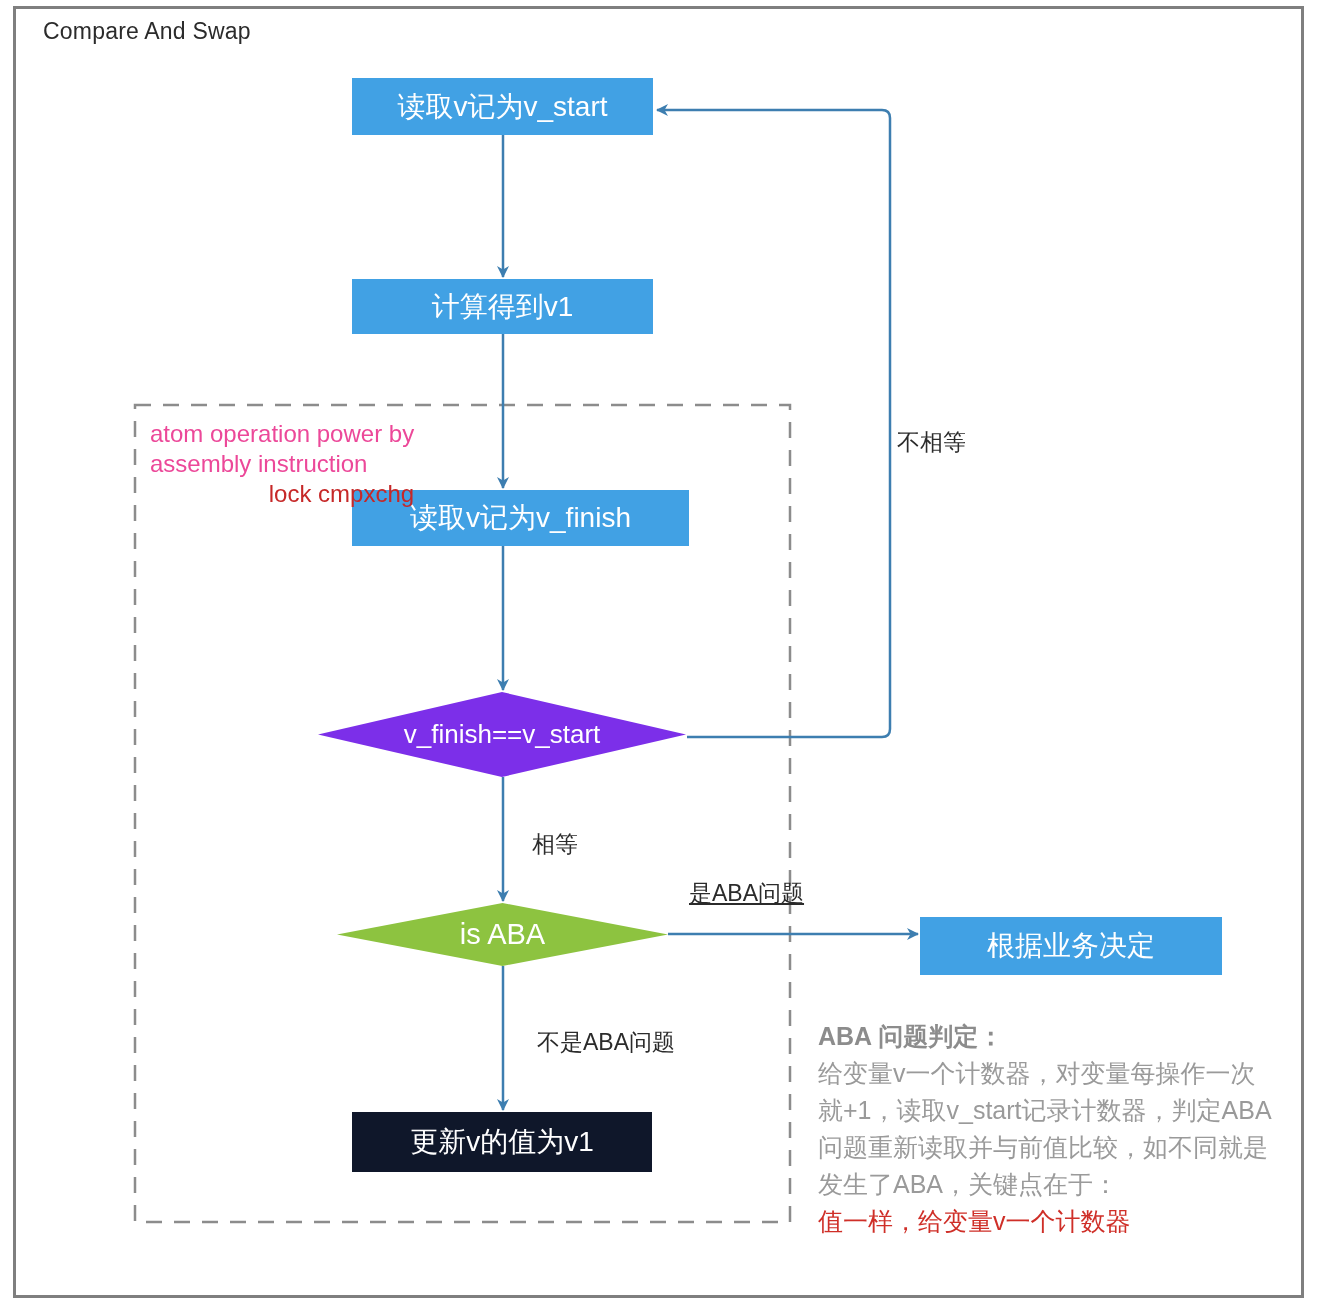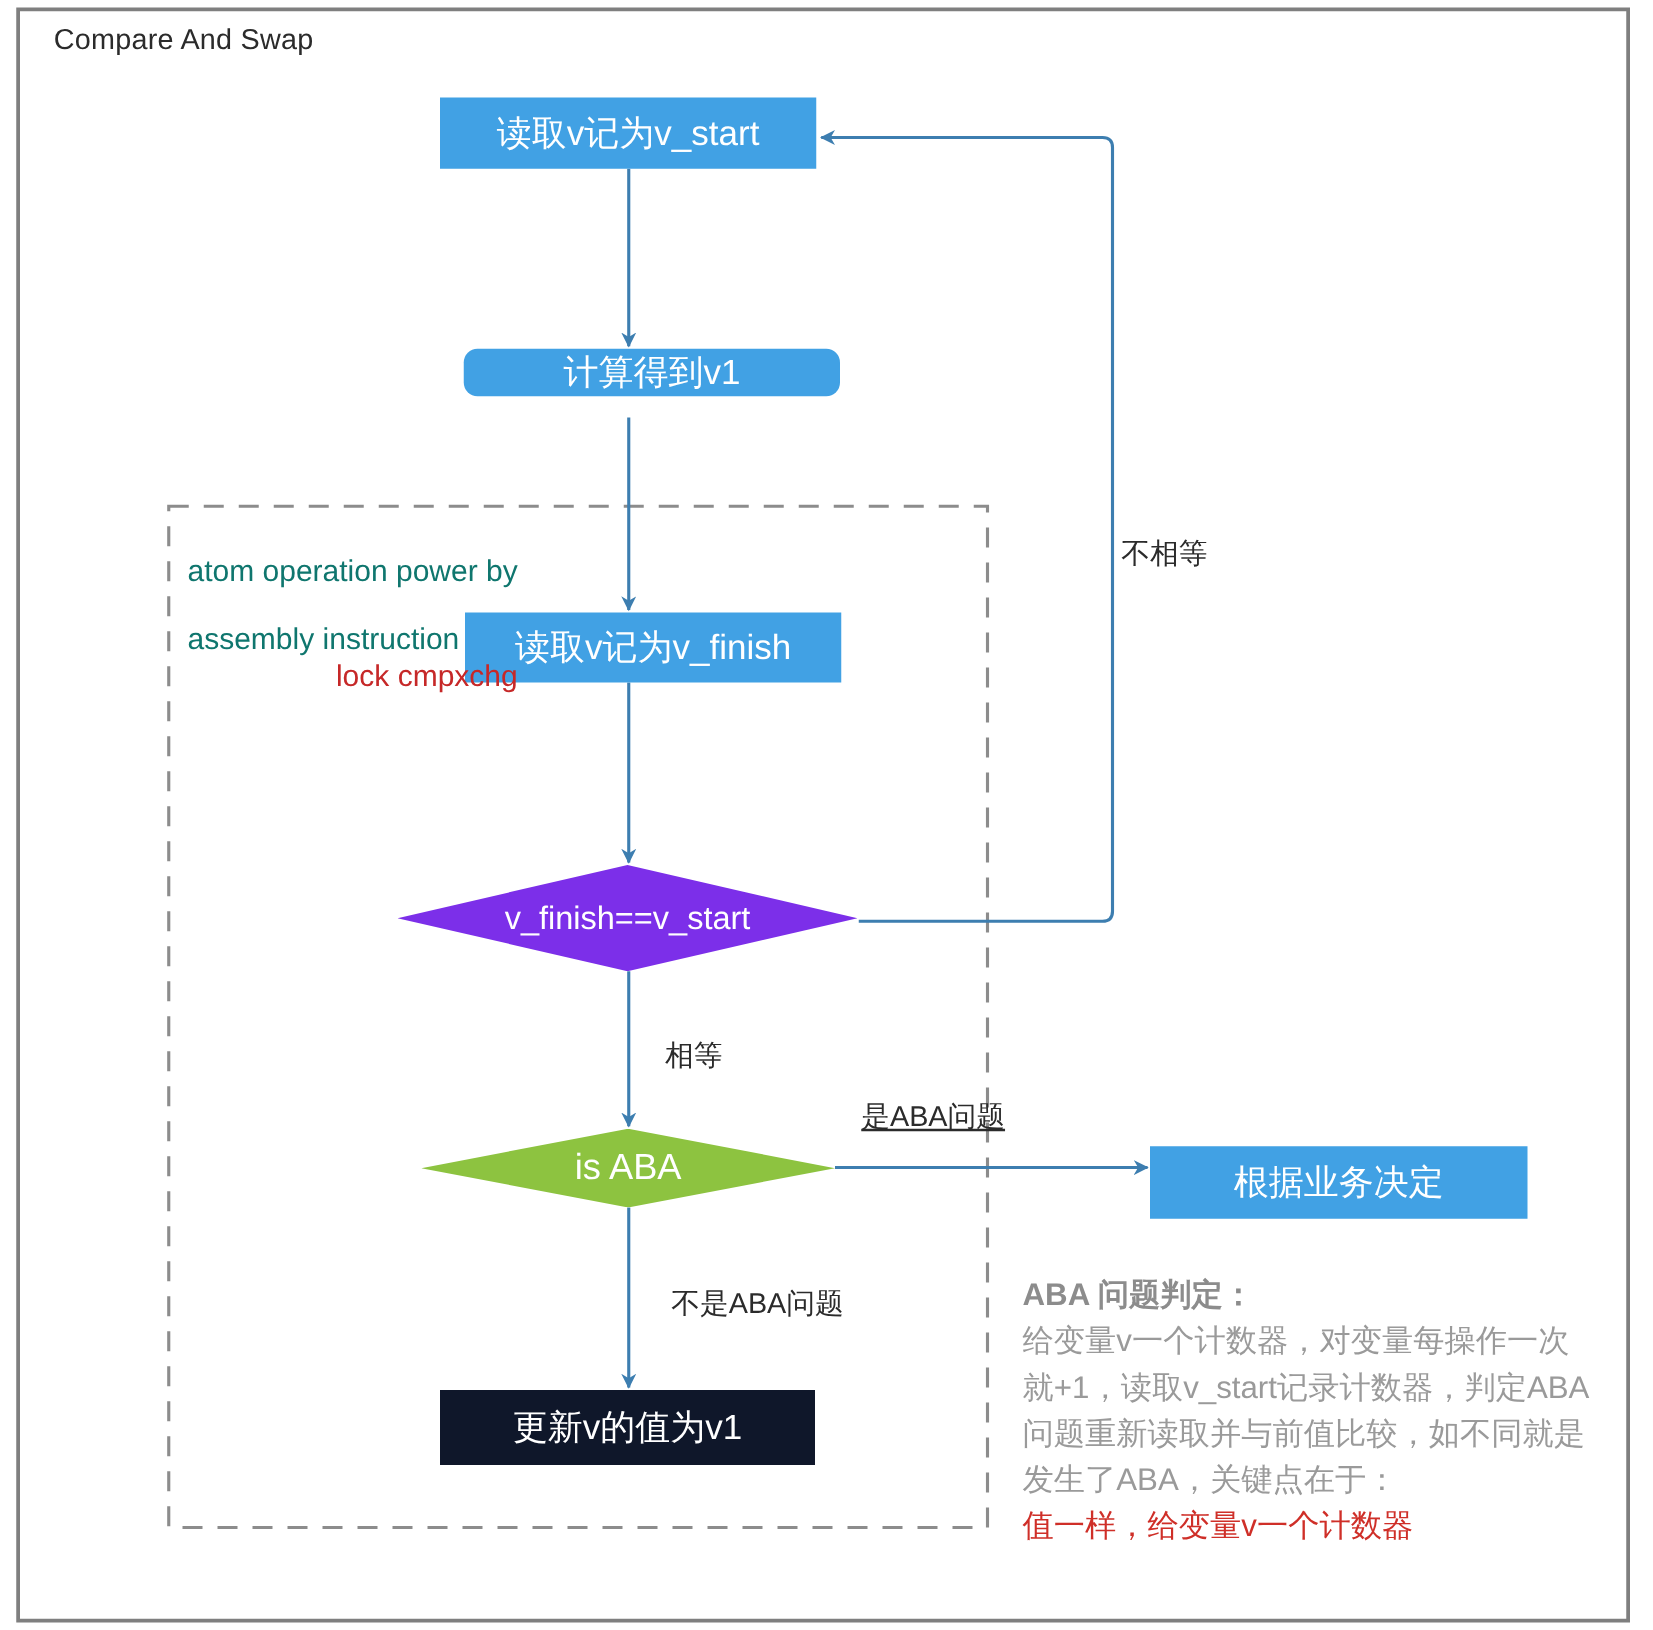--- a/index.html
+++ b/index.html
@@ -34,22 +34,22 @@
     position: absolute;
     z-index: 2;
     display: flex;
     align-items: center;
     justify-content: center;
     color: #ffffff;
     text-align: right;
   }
   .rect-node { font-size: 28px; }
   #n-read-start  { left: 352px; top: 78px;  width: 301px; height: 57px; }
-  #n-compute     { left: 371px; top: 279px; width: 301px; height: 38px; border-radius: 11px; }
-  #n-read-finish { left: 372px; top: 490px; width: 301px; height: 56px; }
+  #n-compute     { left: 352px; top: 279px; width: 301px; height: 55px; }
+  #n-read-finish { left: 352px; top: 490px; width: 337px; height: 56px; }
   #n-decide      { left: 920px; top: 904px; width: 302px; height: 58px; margin-top: 13px; }
   #n-update      { left: 352px; top: 1112px; width: 300px; height: 60px; }
   .diamond {
     clip-path: polygon(50% 0, 100% 50%, 50% 100%, 0 50%);
   }
   #n-check-equal {
     left: 318px; top: 692px; width: 368px; height: 85px;
     font-size: 26px;
   }
   #n-check-aba {
@@ -68,21 +68,21 @@
   #lbl-is-aba    { left: 689px; top: 878px; text-decoration: underline; }
   #lbl-not-aba   { left: 537px; top: 1027px; }
   .group-note {
     position: absolute;
     left: 150px; top: 419px;
     z-index: 2;
     font-size: 24px;
     line-height: 30px;
     white-space: nowrap;
   }
-  .group-note .gray { color: #0f766e; margin-top: 24px; }
+  .group-note .gray { color: #ec4899; }
   .group-note .code { font-weight: 400; }
   .aba-note {
     position: absolute;
     left: 818px; top: 1018px;
     width: 490px;
     z-index: 2;
     font-size: 25px;
     line-height: 37px;
     white-space: nowrap;
   }

